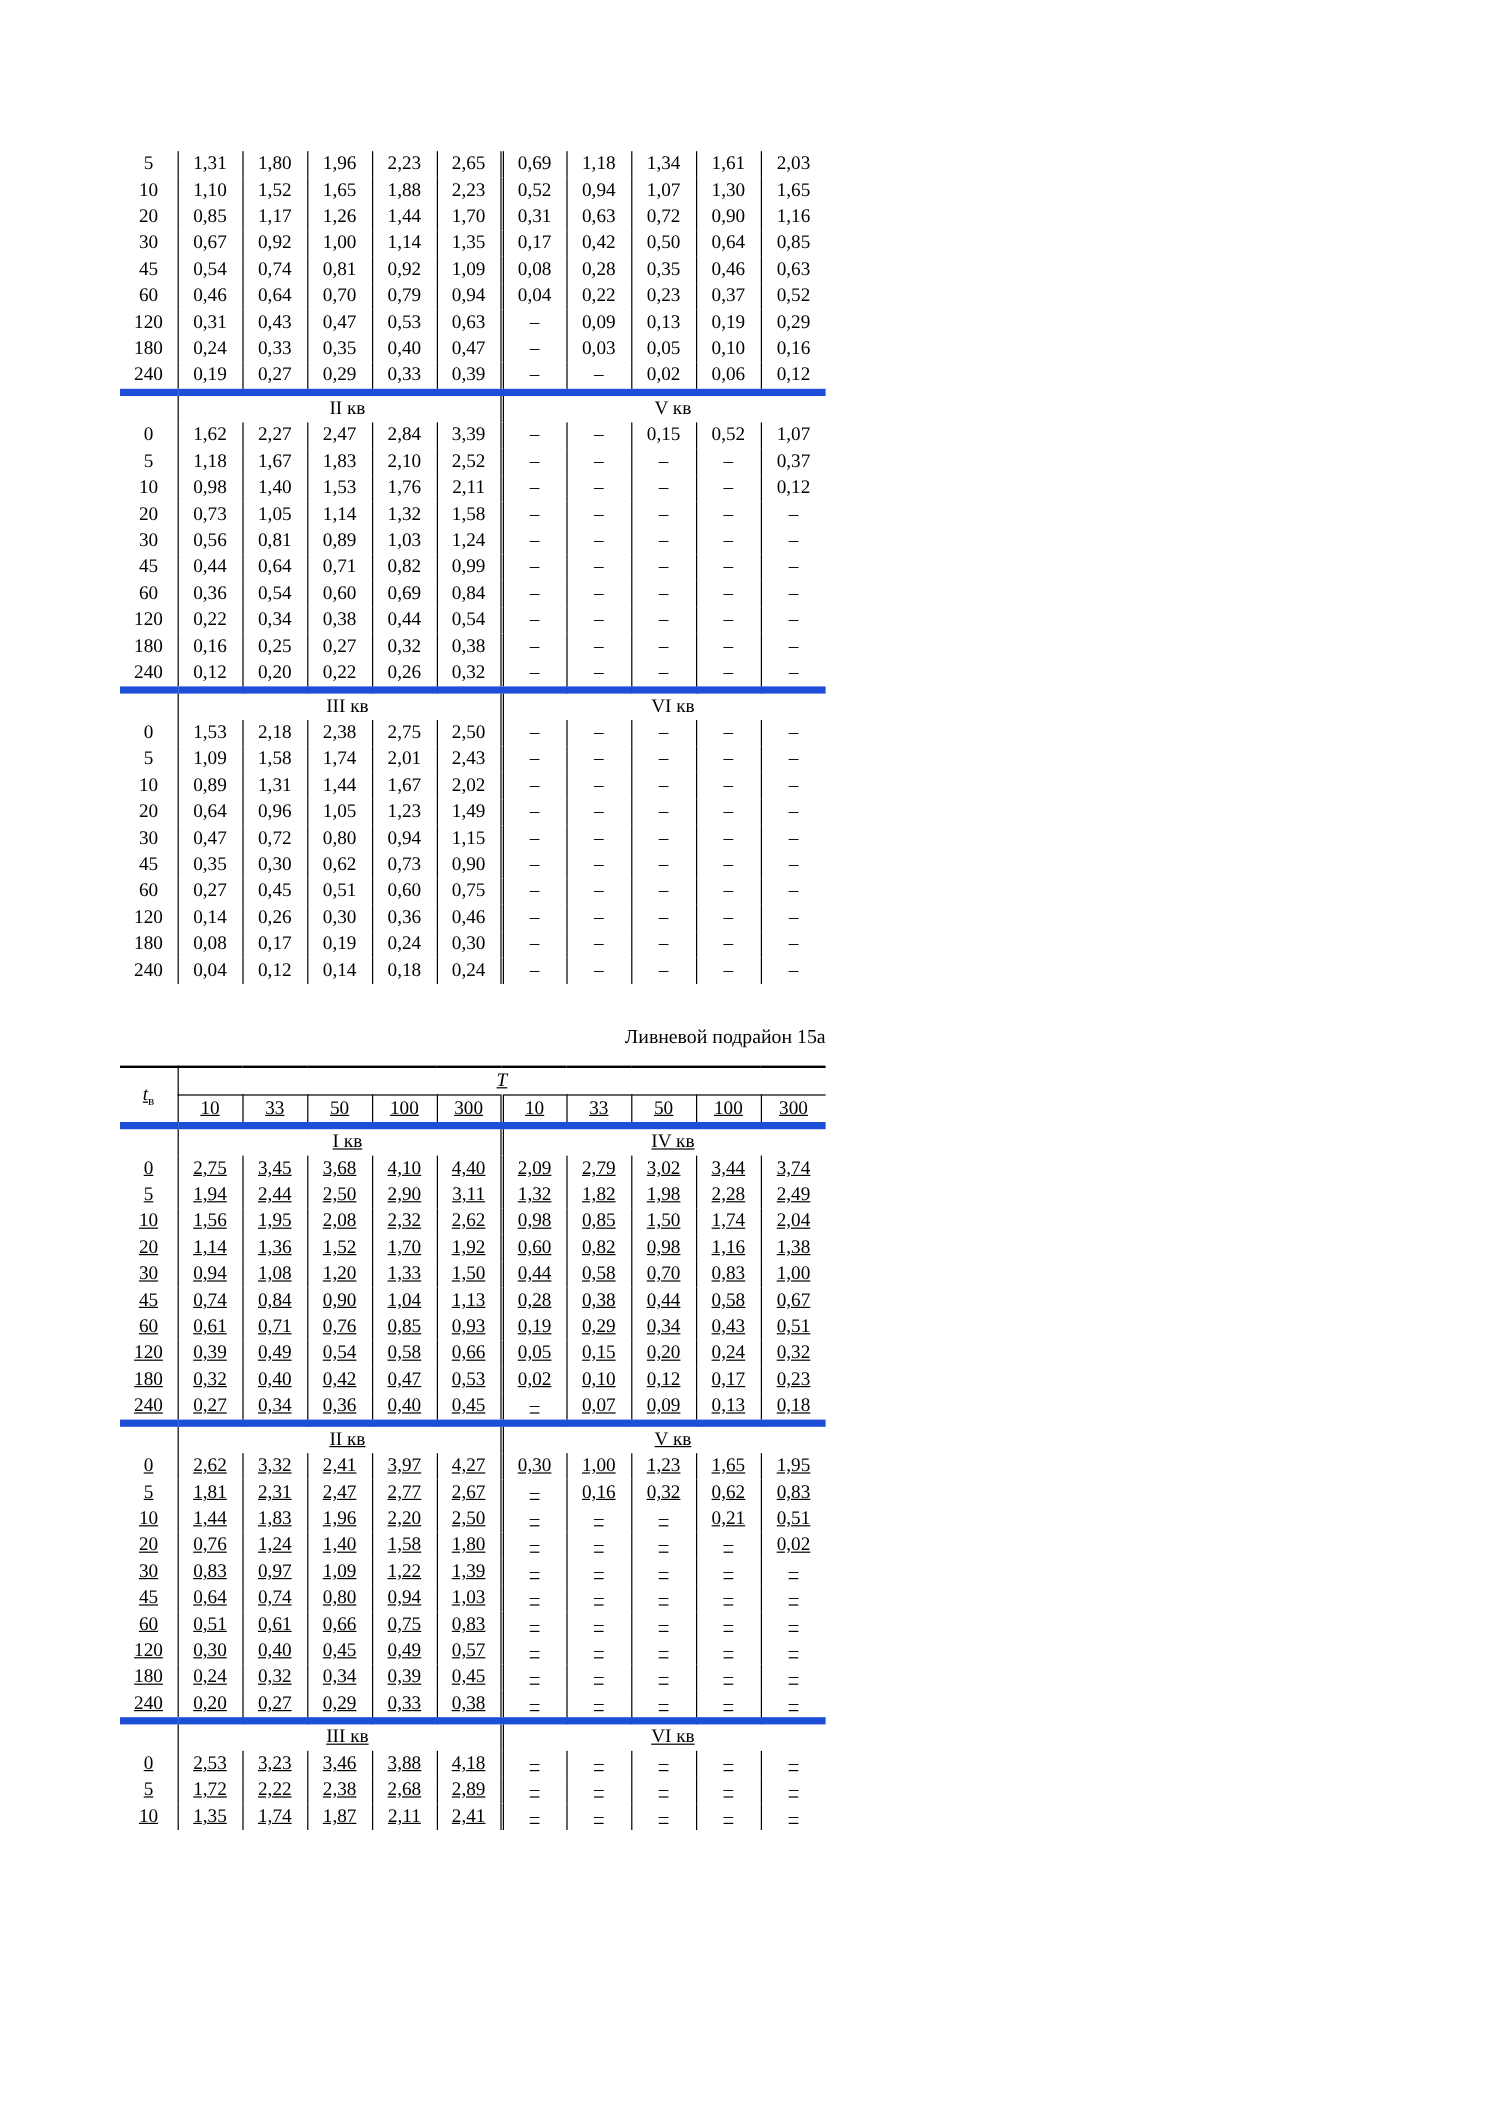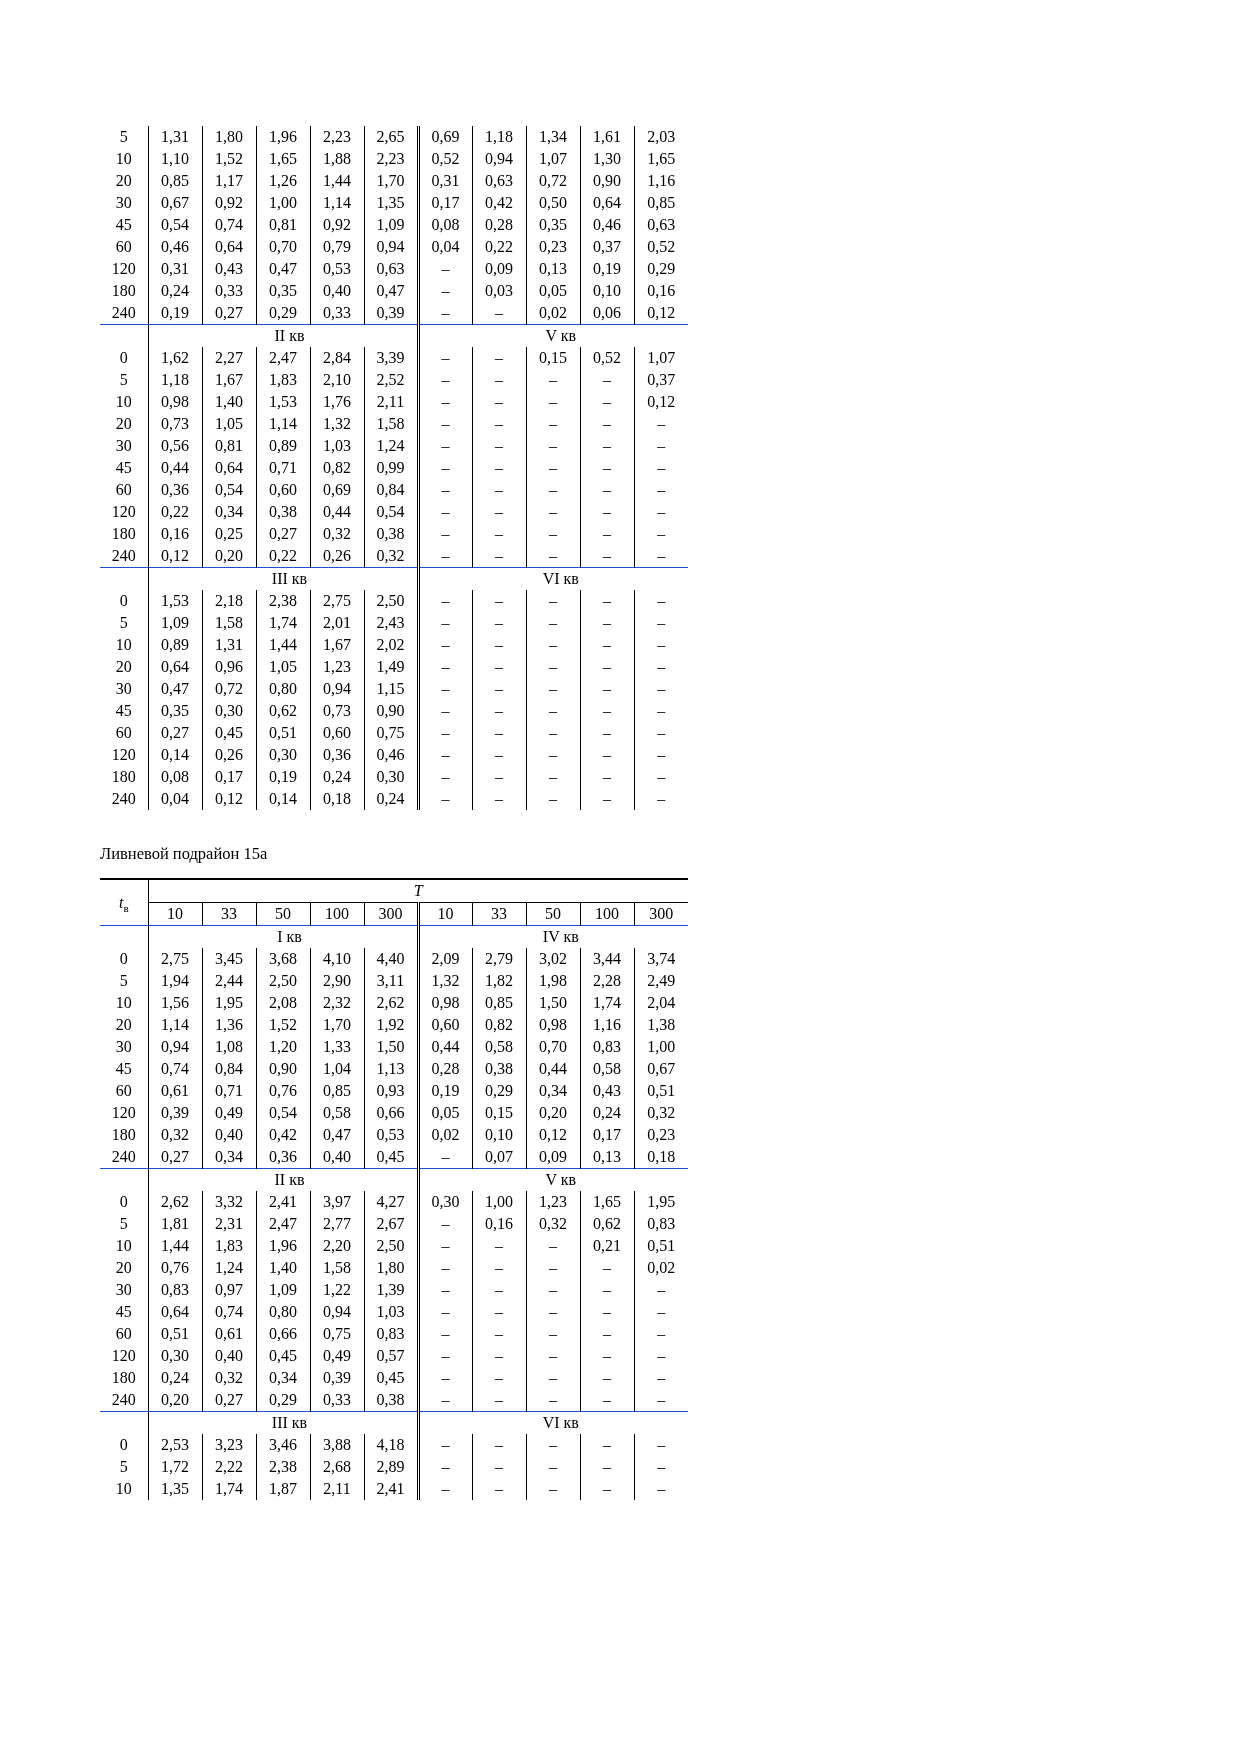--- a/index.html
+++ b/index.html
@@ -17,39 +17,39 @@
     left: 100px;
     top: 126px;
     width: 592px;
   }
   table {
     border-collapse: collapse;
     table-layout: fixed;
     width: 588px;
     font-size: 16px;
   }
-  #table-bottom { border-top: 2px solid #000; }
+  #table-bottom { border-top: 2px solid #000; text-decoration: underline; }
   col.c-lbl  { width: 48px; }
   col.c-data { width: 54px; }
   td {
     height: 22px;
     line-height: 22px;
     padding: 0;
     text-align: center;
     vertical-align: middle;
     border-right: 1px solid #000;
     white-space: nowrap;
   }
   td.mid  { border-right: 3px double #000; }   
   td.last { border-right: none; }
-  tr.sec td { border-top: 1px solid #1d4ed8; padding-left: 14px; }    
+  tr.sec td { border-top: 6px solid #1d4ed8; padding-left: 14px; }    
   td.T-cell { border-bottom: 1px solid #000; }
   .tbl-title {
     width: 588px;
-    text-align: left;
+    text-align: right;
     font-size: 16.5px;
     margin: 34px 0 14px 0;
   }
   i { font-style: italic; }
   sub { font-size: 11px; line-height: 0; }
 </style>
 </head>
 <body>
 
 <div class="content">

